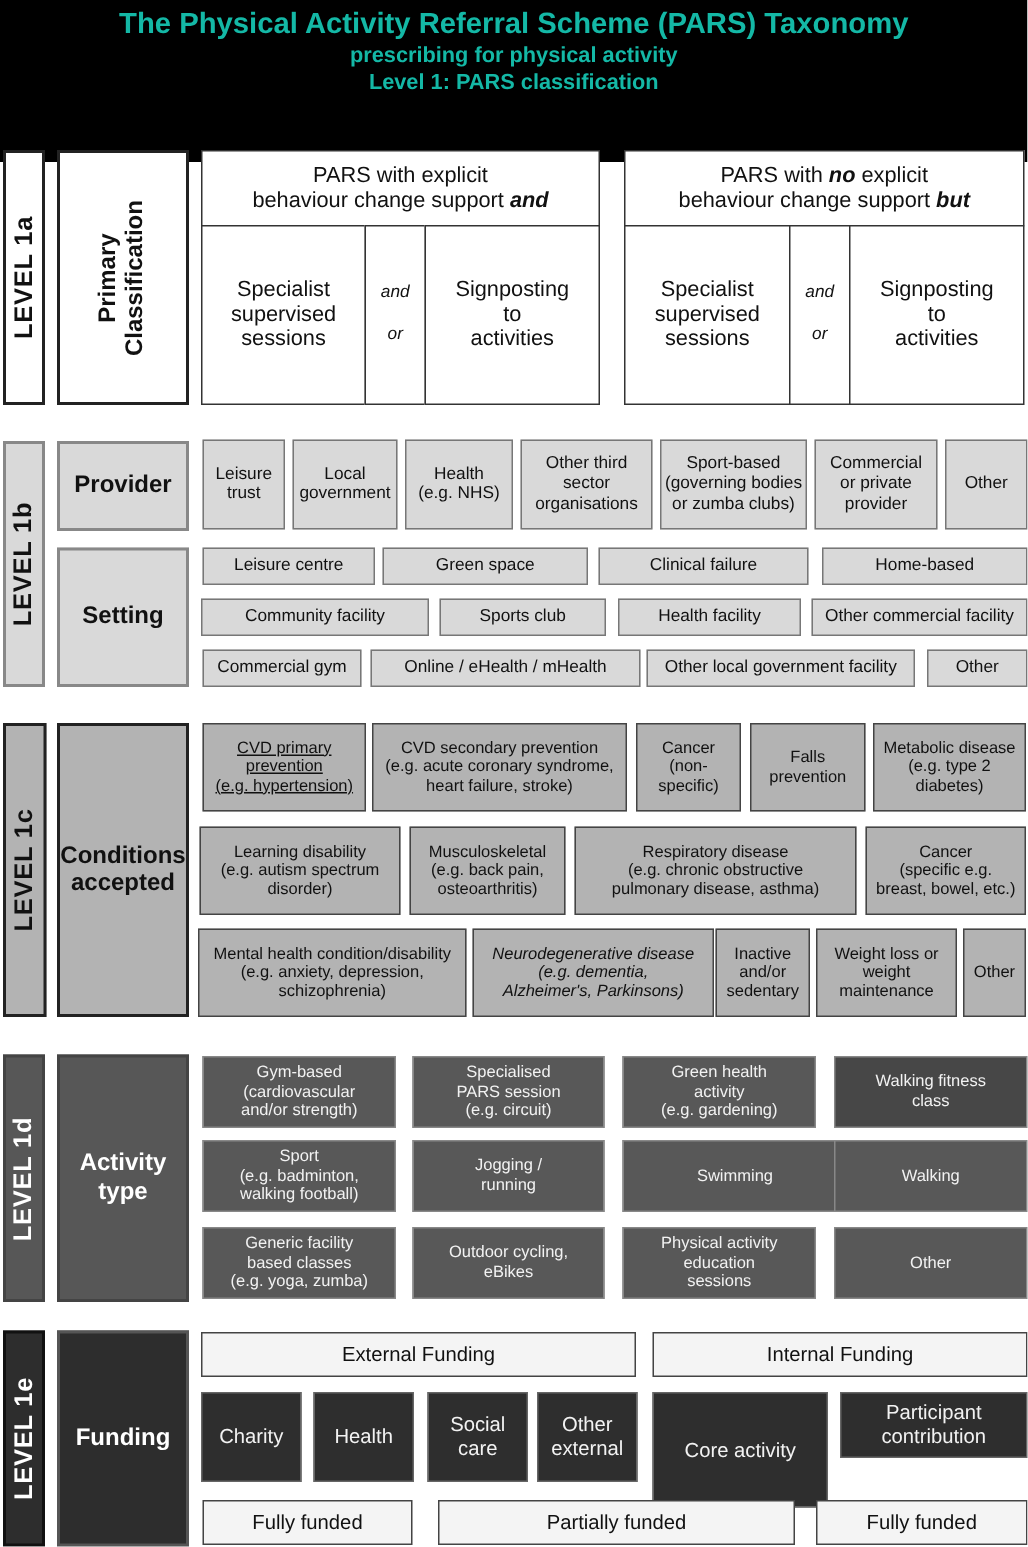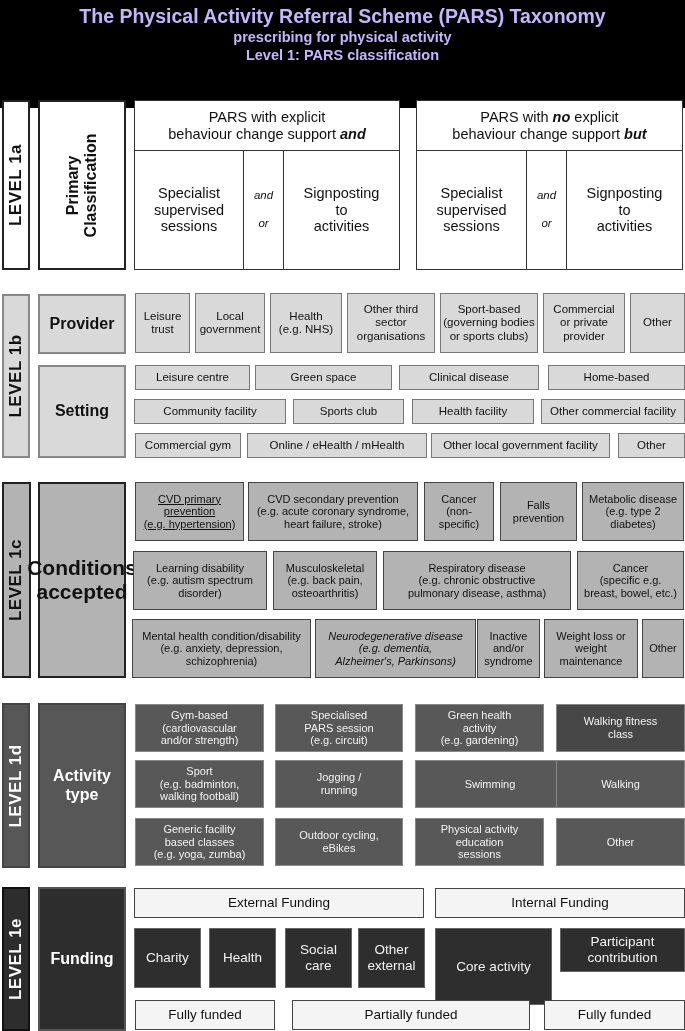--- a/index.html
+++ b/index.html
@@ -1,21 +1,21 @@
 <!DOCTYPE html>
 <html><head>
   <meta charset="utf-8">
   <style>
     * { box-sizing: border-box; margin: 0; padding: 0; }
     html, body { width: 685px; height: 1031px; background: #ffffff; overflow: hidden; }
     body { position: relative; font-family: "Liberation Sans", sans-serif; color: #111; }
     .abs { position: absolute; }
     .box { position: absolute; display: flex; align-items: center; justify-content: center; text-align: center; line-height: 1.15; white-space: pre-line; }
 
-    #header { left: 0; top: 0; width: 685px; height: 108px; background: #000; color: #c4b5fd; text-align: center; font-weight: bold; padding-top: 4px; }
+    #header { left: 0; top: 0; width: 685px; height: 108px; background: #000; color: #14b8a6; text-align: center; font-weight: bold; padding-top: 4px; }
     #header .t1 { font-size: 19.5px; line-height: 24px; }
     #header .t2 { font-size: 14.5px; line-height: 18px; }
 
     .levelbar { position: absolute; border: 2px solid #222; display: flex; align-items: center; justify-content: center; }
     .levelbar span { transform: rotate(-90deg); white-space: nowrap; font-weight: bold; font-size: 17px; letter-spacing: 0.5px; }
     .catbox { position: absolute; border: 2px solid #222; display: flex; align-items: center; justify-content: center; text-align: center; font-weight: bold; white-space: pre-line; line-height: 1.15; }
 
     
     .l1a { background: #fff; color: #111; }
     .l1a-cell { position: absolute; border: 1px solid #333; background: #fff; display: flex; align-items: center; justify-content: center; text-align: center; white-space: pre-line; font-size: 14.5px; line-height: 1.15; }
@@ -96,45 +96,45 @@
 trust</div>
 <div class="box l1b-item" style="left:195px;top:293px;width:70px;height:60px;">Local
 government</div>
 <div class="box l1b-item" style="left:270px;top:293px;width:72px;height:60px;">Health
 (e.g. NHS)</div>
 <div class="box l1b-item" style="left:347px;top:293px;width:88px;height:60px;">Other third
 sector
 organisations</div>
 <div class="box l1b-item" style="left:440px;top:293px;width:98px;height:60px;">Sport-based
 (governing bodies
-or sports clubs)</div>
+or zumba clubs)</div>
 <div class="box l1b-item" style="left:543px;top:293px;width:82px;height:60px;">Commercial
 or private
 provider</div>
 <div class="box l1b-item" style="left:630px;top:293px;width:55px;height:60px;">Other</div>
 
 <div class="box l1b-item" style="left:135px;top:365px;width:115px;height:25px;">Leisure centre</div>
 <div class="box l1b-item" style="left:255px;top:365px;width:137px;height:25px;">Green space</div>
-<div class="box l1b-item" style="left:399px;top:365px;width:140px;height:25px;">Clinical disease</div>
+<div class="box l1b-item" style="left:399px;top:365px;width:140px;height:25px;">Clinical failure</div>
 <div class="box l1b-item" style="left:548px;top:365px;width:137px;height:25px;">Home-based</div>
 
 <div class="box l1b-item" style="left:134px;top:399px;width:152px;height:25px;">Community facility</div>
 <div class="box l1b-item" style="left:293px;top:399px;width:111px;height:25px;">Sports club</div>
 <div class="box l1b-item" style="left:412px;top:399px;width:122px;height:25px;">Health facility</div>
 <div class="box l1b-item" style="left:541px;top:399px;width:144px;height:25px;">Other commercial facility</div>
 
 <div class="box l1b-item" style="left:135px;top:433px;width:106px;height:25px;">Commercial gym</div>
 <div class="box l1b-item" style="left:247px;top:433px;width:180px;height:25px;">Online / eHealth / mHealth</div>
 <div class="box l1b-item" style="left:431px;top:433px;width:179px;height:25px;">Other local government facility</div>
 <div class="box l1b-item" style="left:618px;top:433px;width:67px;height:25px;">Other</div>
 
 <div class="levelbar l1c" style="left:2px;top:482px;width:29px;height:196px;">
   <span>LEVEL 1c</span>
 </div>
-<div class="catbox l1c" style="left:38px;top:482px;width:88px;height:196px;font-size:21px;">
+<div class="catbox l1c" style="left:38px;top:482px;width:88px;height:196px;font-size:16px;">
   <span>Conditions
 accepted</span>
 </div>
 
 <div class="box l1c-item" style="left:135px;top:482px;width:109px;height:59px;text-decoration:underline;">CVD primary
 prevention
 (e.g. hypertension)</div>
 <div class="box l1c-item" style="left:248px;top:482px;width:170px;height:59px;">CVD secondary prevention
 (e.g. acute coronary syndrome,
 heart failure, stroke)</div>
@@ -161,21 +161,21 @@
 breast, bowel, etc.)</div>
 
 <div class="box l1c-item" style="left:132px;top:619px;width:179px;height:59px;">Mental health condition/disability
 (e.g. anxiety, depression,
 schizophrenia)</div>
 <div class="box l1c-item" style="left:315px;top:619px;width:161px;height:59px;font-style:italic;">Neurodegenerative disease
 (e.g. dementia,
 Alzheimer's, Parkinsons)</div>
 <div class="box l1c-item" style="left:477px;top:619px;width:63px;height:59px;">Inactive
 and/or
-syndrome</div>
+sedentary</div>
 <div class="box l1c-item" style="left:544px;top:619px;width:94px;height:59px;">Weight loss or
 weight
 maintenance</div>
 <div class="box l1c-item" style="left:642px;top:619px;width:42px;height:59px;">Other</div>
 
 <div class="levelbar l1d" style="left:2px;top:703px;width:28px;height:165px;">
   <span>LEVEL 1d</span>
 </div>
 <div class="catbox l1d" style="left:38px;top:703px;width:88px;height:165px;font-size:16px;">
   <span>Activity

